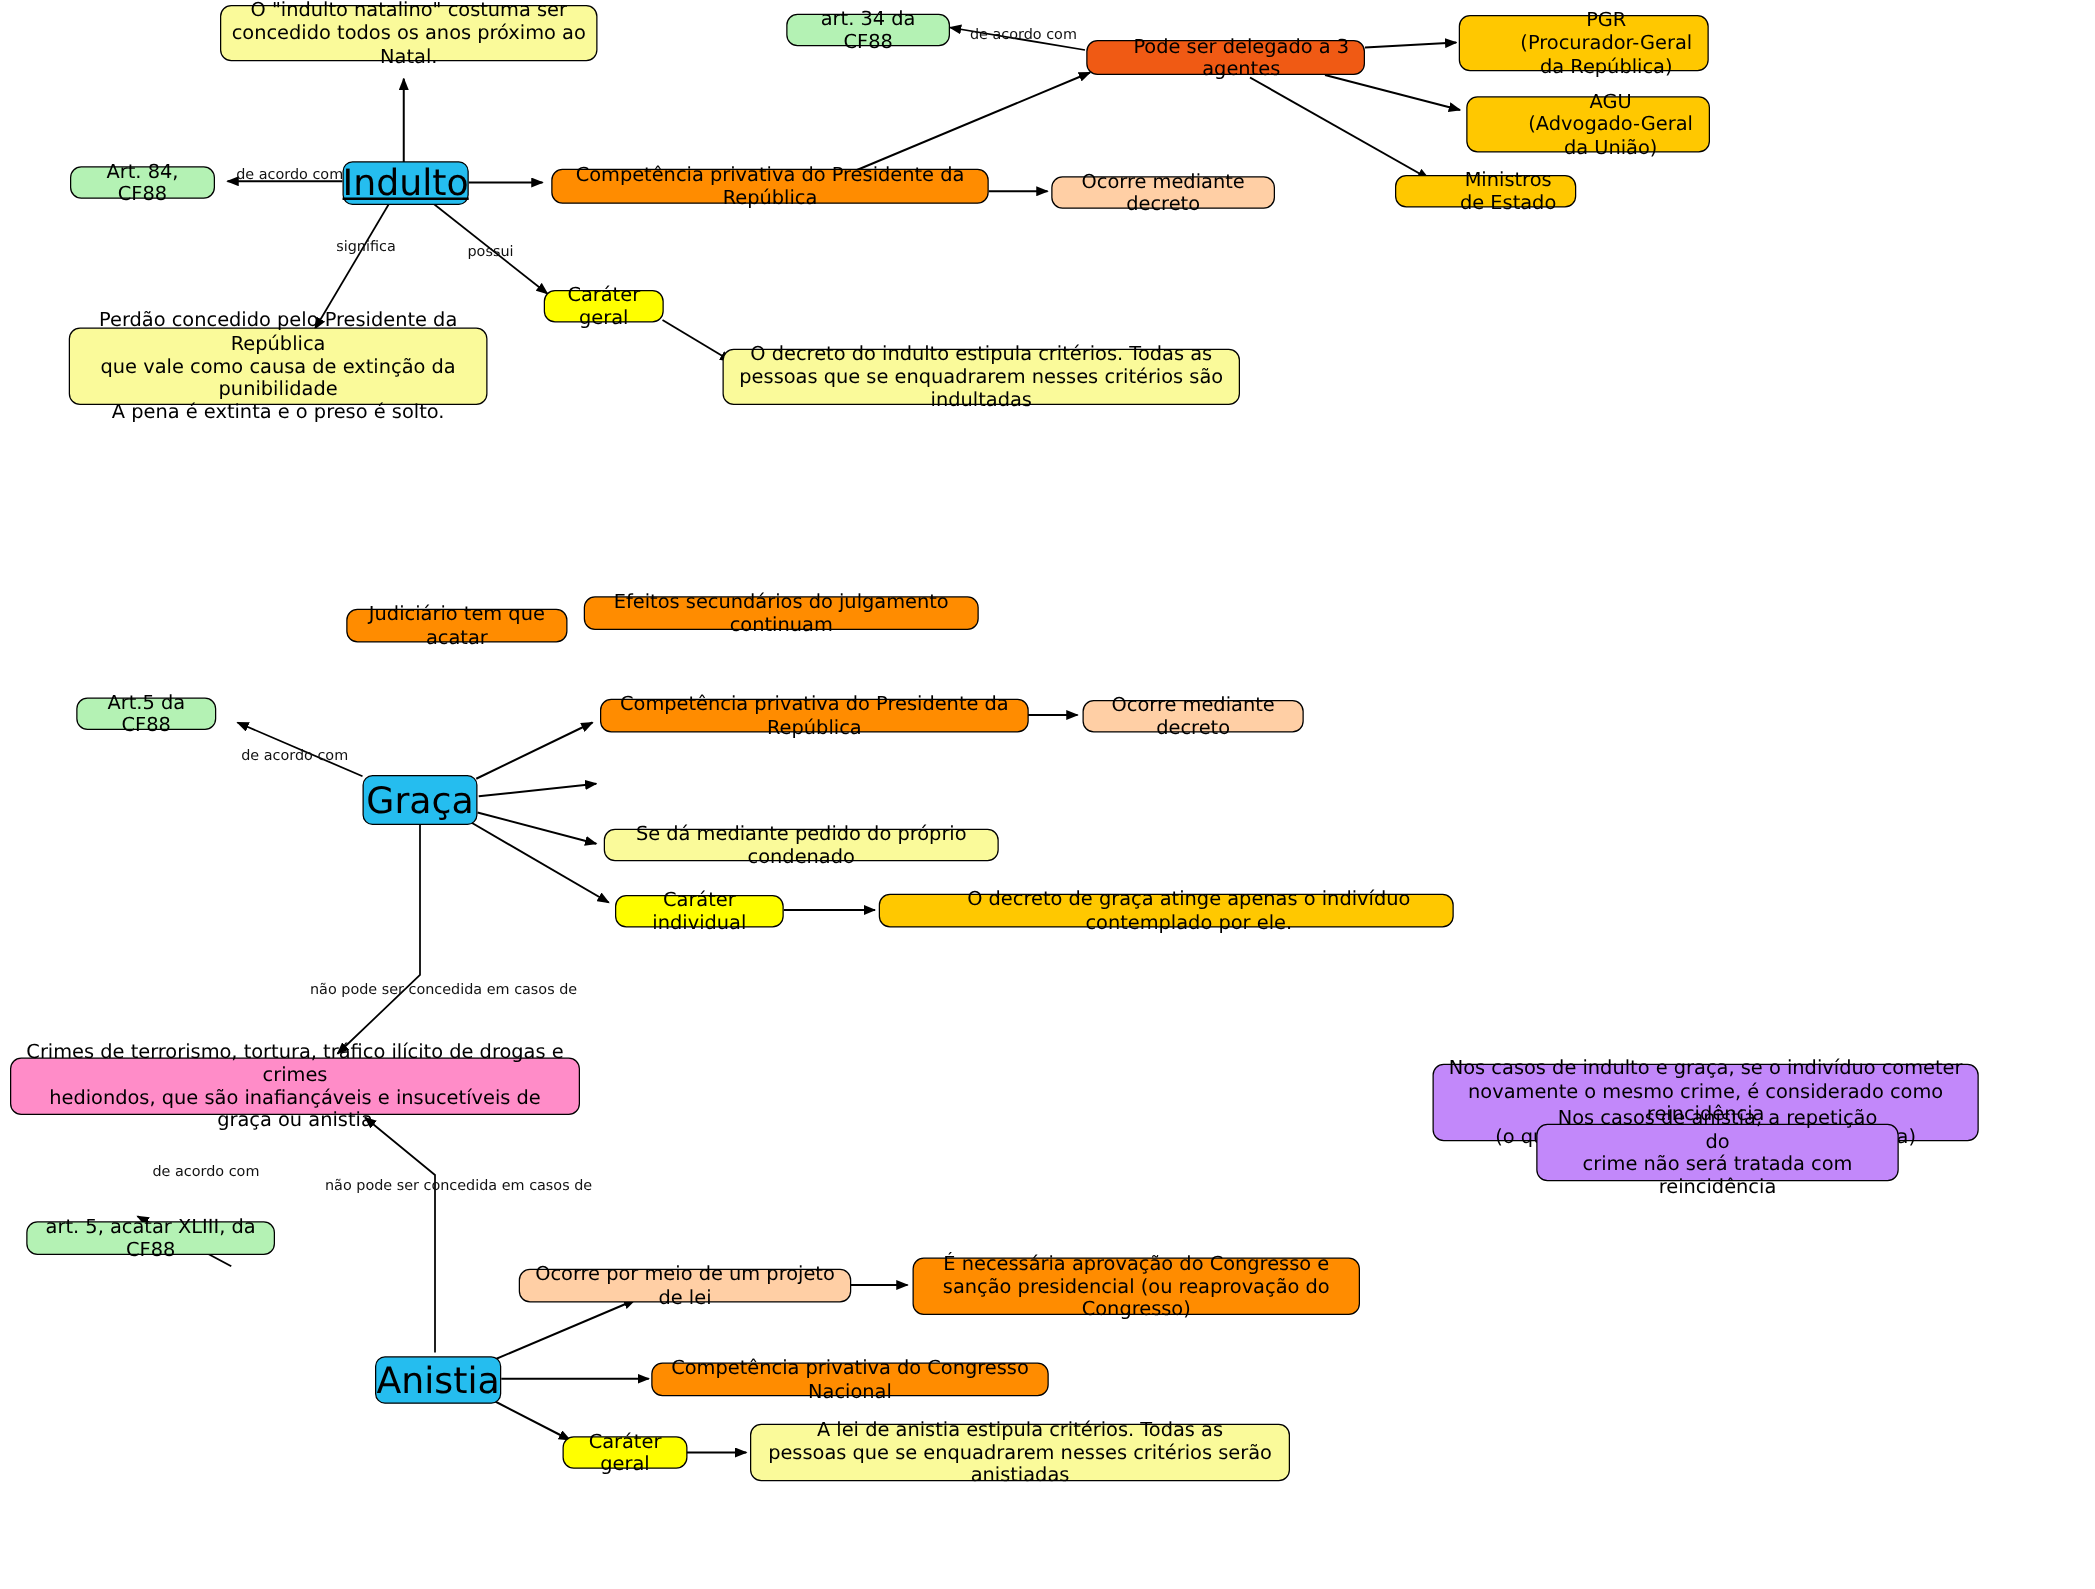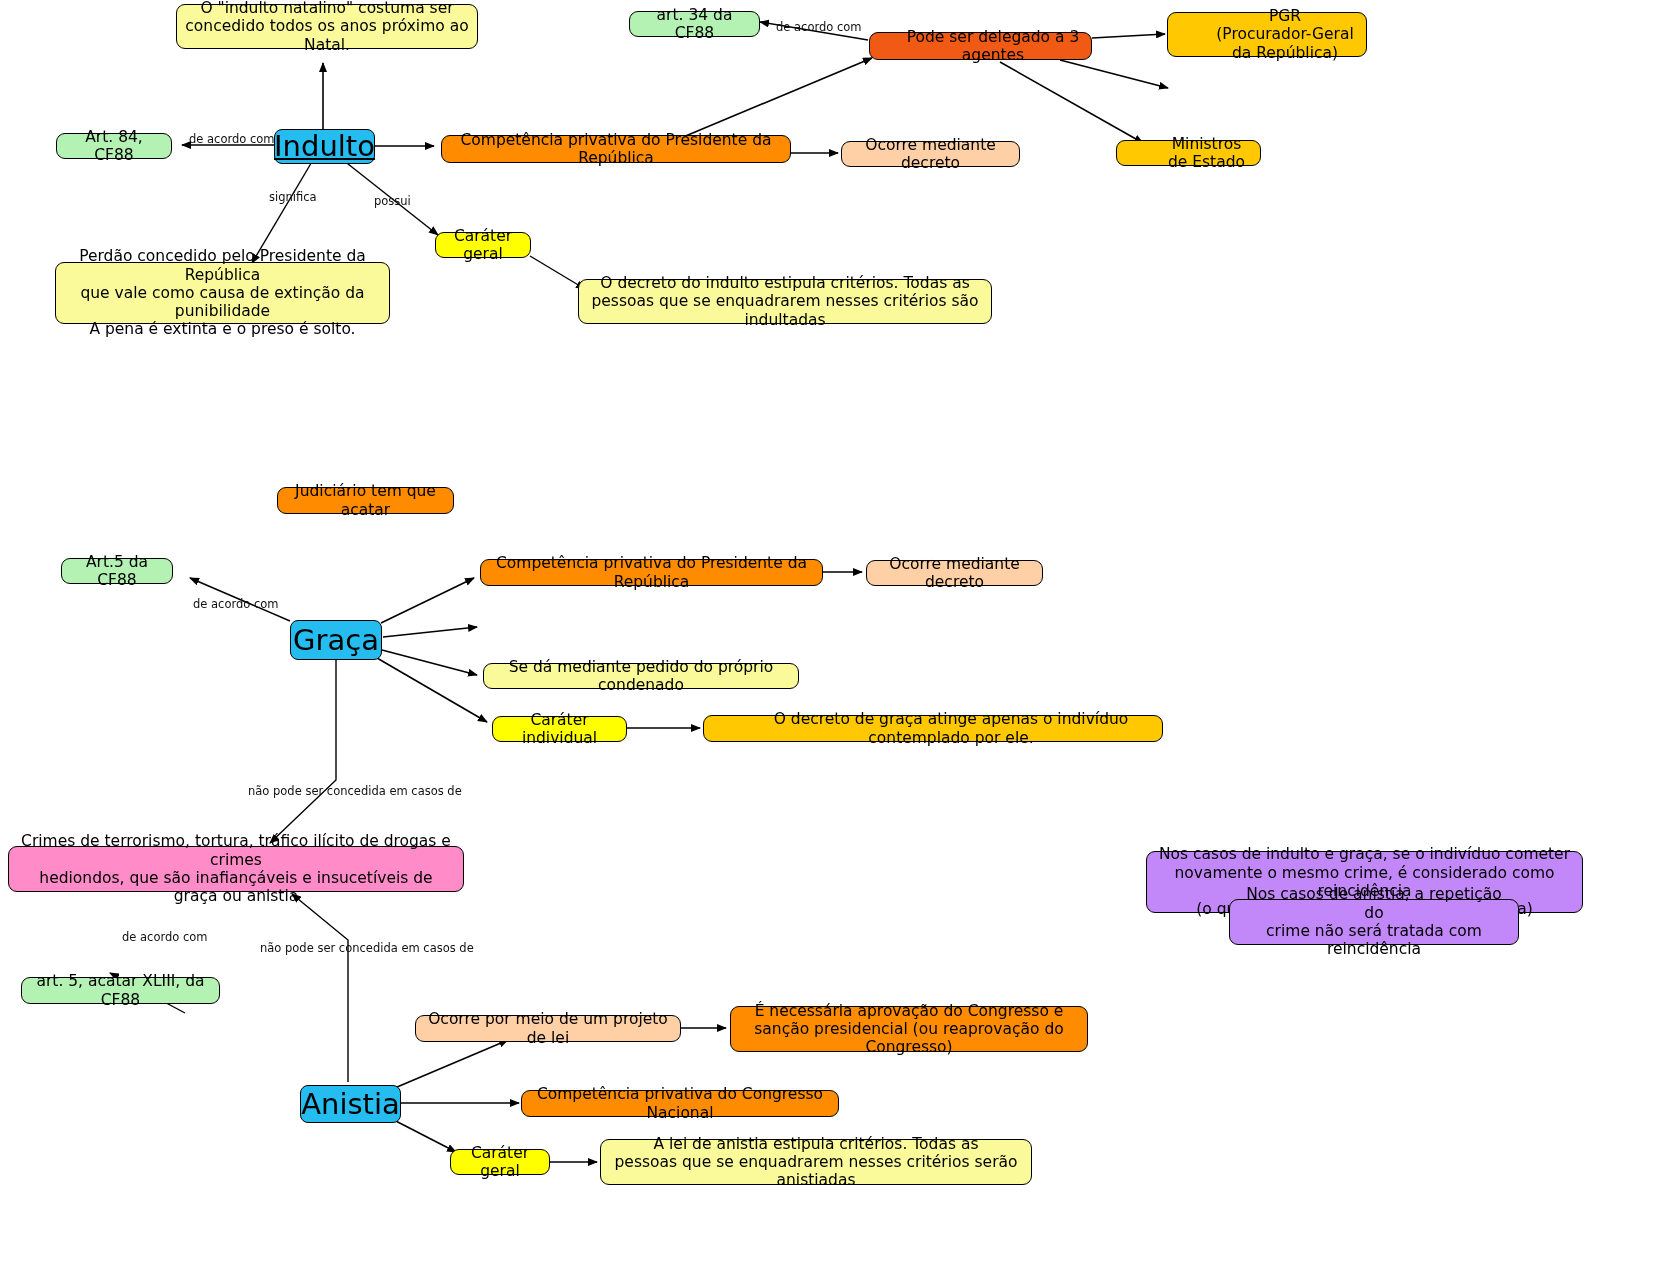--- a/index.html
+++ b/index.html
@@ -128,30 +128,33 @@
 
   <div class="node c-peach t-body" style="left:841px; top:141px; width:179px; height:26px;">Ocorre mediante decreto</div>
 
   <div class="node c-green t-body" style="left:629px; top:11px; width:131px; height:26px;">art. 34 da CF88</div>
 
   <div class="node c-darkorange t-body" style="left:869px; top:32px; width:223px; height:28px;padding-left:33px;">Pode ser delegado a 3 agentes</div>
 
   <div class="node c-gold t-body" style="left:1167px; top:12px; width:200px; height:45px;">PGR
 (Procurador-Geral da República)</div>
 
+  <div class="node c-gold t-body" style="left:1173px; top:77px; width:195px; height:45px;">AGU
+(Advogado-Geral da União)</div>
 
   <div class="node c-gold t-body" style="left:1116px; top:140px; width:145px; height:26px;">Ministros de Estado</div>
 
   <div class="edge-label" style="left:189px; top:132px;">de acordo com</div>
   <div class="edge-label" style="left:269px; top:190px;">significa</div>
   <div class="edge-label" style="left:374px; top:194px;">possui</div>
   <div class="edge-label" style="left:776px; top:20px;">de acordo com</div>
 
   <div class="node c-orange t-body" style="left:277px; top:487px; width:177px; height:27px;">Judiciário tem que acatar</div>
 
+  <div class="node c-orange t-body" style="left:467px; top:477px; width:316px; height:27px;">Efeitos secundários do julgamento continuam</div>
 
   <div class="node c-green t-body" style="left:61px; top:558px; width:112px; height:26px;">Art.5 da CF88</div>
 
   <div class="node c-blue t-main" style="left:290px; top:620px; width:92px; height:40px;">Graça</div>
 
   <div class="node c-orange t-body" style="left:480px; top:559px; width:343px; height:27px;">Competência privativa do Presidente da República</div>
 
   <div class="node c-peach t-body" style="left:866px; top:560px; width:177px; height:26px;">Ocorre mediante decreto</div>
 
 

